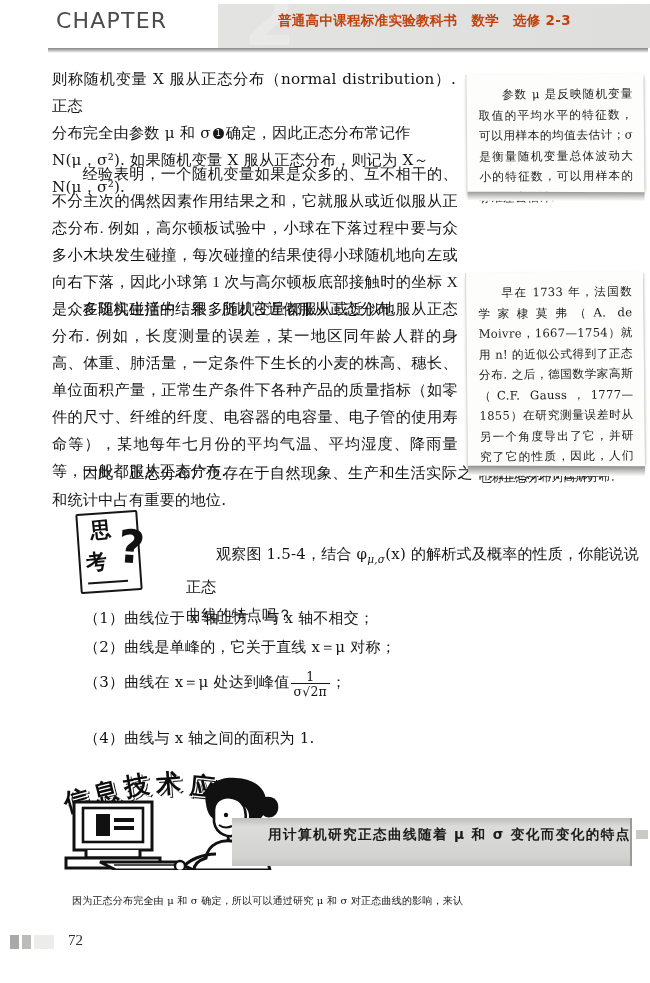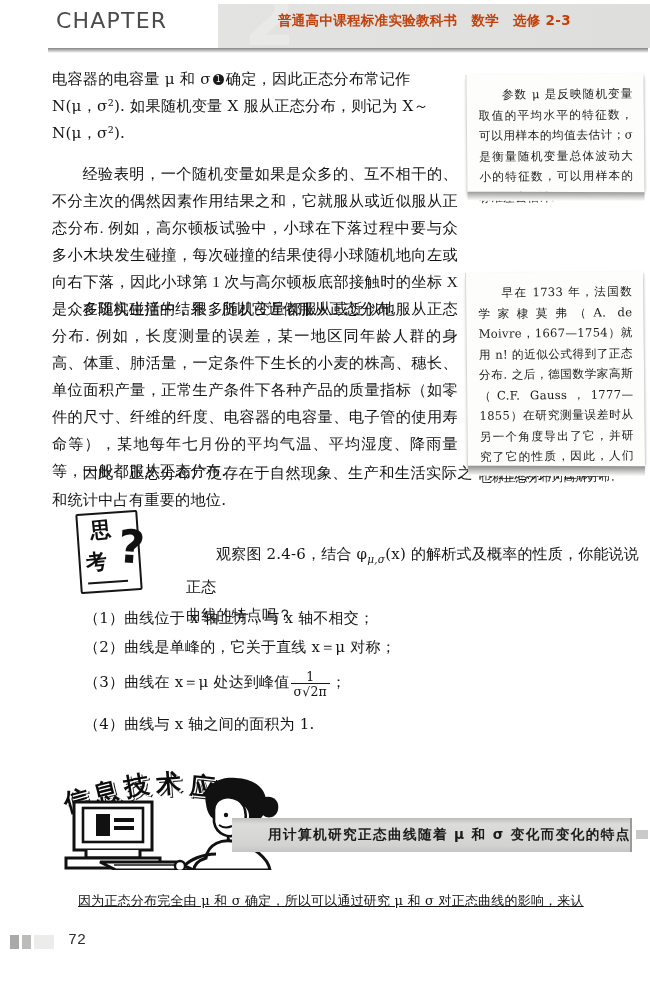--- a/index.html
+++ b/index.html
@@ -154,70 +154,70 @@
     text-shadow:1.5px 1.5px 0 #fff, 2.5px 2.5px 0 #111;
   }
   .itc0{left:0px;  top:26px; transform:rotate(-16deg);}
   .itc1{left:29px; top:18px; transform:rotate(-14deg);}
   .itc2{left:60px; top:11px; transform:rotate(-10deg);}
   .itc3{left:92px; top:9px;  transform:rotate(-4deg);}
   .itc4{left:126px;top:12px; transform:rotate(6deg);}
   .itc5{left:158px;top:22px; transform:rotate(14deg);}
 
   .it-banner{
-    position:absolute;left:232px;top:818px;width:398px;height:34px;
+    position:absolute;left:232px;top:818px;width:398px;height:48px;
     background:linear-gradient(180deg,#bdbdbb,#dcdcda 18%,#d2d2d0 82%,#c4c4c2);
     border-right:2px solid #9a9a98;
   }
   .it-banner .txt{
     position:absolute;left:36px;top:8px;
     font-family:"DejaVu Sans","Liberation Sans",sans-serif;
     font-size:13.6px;font-weight:700;color:#1a1a1a;letter-spacing:1.4px;
     white-space:nowrap;
   }
   .banner-tick{
     position:absolute;left:636px;top:830px;width:12px;height:9px;background:#c9c9c7;
   }
 
   
   .closing{
     position:absolute;left:52px;top:888px;width:596px;
-    font-size:13px;line-height:26px;letter-spacing:.2px;text-indent:2em;
+    font-size:10px;line-height:26px;letter-spacing:.2px;text-indent:2em;
     white-space:nowrap;
-    text-decoration:underline;
   }
 
   
   .foot-marks{position:absolute;left:10px;top:935px;width:46px;height:14px;}
   .foot-marks i{position:absolute;top:0;height:14px;display:block;}
   .fm1{left:0;width:9px;background:#a9a9a7;}
   .fm2{left:12px;width:9px;background:#bcbcba;}
   .fm3{left:24px;width:20px;background:#ececea;}
   .page-num{
     position:absolute;left:68px;top:932px;
-    font-family:Liberation Mono, monospace;
+    font-family:Liberation Serif, serif;
     font-size:15px;color:#2d2d2d;
   }
 </style>
 </head>
 <body>
 
 <div class="page">
 
   <div class="header">
     <div class="chapter-ghost">2</div>
   </div>
   <div class="header-shadow"></div>
   <div class="chapter-word">CHAPTER</div>
   <div class="header-title">
     <span>普通高中课程标准实验教科书</span><span class="gap"></span><span>数学</span><span class="gap"></span><span>选修 2-3</span>
   </div>
 
   <div class="body-col">
-    <p><span>电容器的电容量 μ 和 σ</span><span class="fnmark">1</span><span>确定，因此正态分布常记作</span></p>
+    <p>则称随机变量 X 服从正态分布（normal distribution）. 正态</p>
+    <p><span>分布完全由参数 μ 和 σ</span><span class="fnmark">1</span><span>确定，因此正态分布常记作</span></p>
     <p>N(μ，σ²). 如果随机变量 X 服从正态分布，则记为 X～</p>
     <p>N(μ，σ²).</p>
   </div>
 
   <div class="body-col para2">
     <p class="ind">经验表明，一个随机变量如果是众多的、互不相干的、不分主次的偶然因素作用结果之和，它就服从或近似服从正态分布. 例如，高尔顿板试验中，小球在下落过程中要与众多小木块发生碰撞，每次碰撞的结果使得小球随机地向左或向右下落，因此小球第 1 次与高尔顿板底部接触时的坐标 X 是众多随机碰撞的结果，所以它近似服从正态分布.</p>
   </div>
 
   <div class="body-col para3">
     <p class="ind">在现实生活中，很多随机变量都服从或近似地服从正态分布. 例如，长度测量的误差，某一地区同年龄人群的身高、体重、肺活量，一定条件下生长的小麦的株高、穗长、单位面积产量，正常生产条件下各种产品的质量指标（如零件的尺寸、纤维的纤度、电容器的电容量、电子管的使用寿命等），某地每年七月份的平均气温、平均湿度、降雨量等，一般都服从正态分布.</p>
@@ -238,31 +238,31 @@
   </div>
 
   <div class="think-icon">
     <div class="think-card"></div>
     <div class="think-ch think-ch1">思</div>
     <div class="think-ch think-ch2">考</div>
     <div class="think-q">?</div>
   </div>
 
   <div class="think-text">
-    <div class="l1"><span>观察图 2.4-6，结合 φ</span><sub style="font-style:italic;font-size:.7em;">μ,σ</sub><span>(x) 的解析式及概率的性质，你能说说正态</span></div>
+    <div class="l1"><span>观察图 1.5-4，结合 φ</span><sub style="font-style:italic;font-size:.7em;">μ,σ</sub><span>(x) 的解析式及概率的性质，你能说说正态</span></div>
     <div>曲线的特点吗？</div>
   </div>
 
   <div class="list">
     <div class="row">（1）曲线位于 x 轴上方，与 x 轴不相交；</div>
     <div class="row">（2）曲线是单峰的，它关于直线 x＝μ 对称；</div>
     <div class="row" style="line-height:40px;">
       <span>（3）曲线在 x＝μ 处达到峰值</span><span class="frac"><span class="n">1</span><span class="d">σ√2π</span></span><span>；</span>
     </div>
-    <div class="row" style="display:block;margin-top:8px;">（4）曲线与 x 轴之间的面积为 1.</div>
+    <div class="row" style="display:block;margin-top:22px;">（4）曲线与 x 轴之间的面积为 1.</div>
   </div>
 
   <div class="it-art">
     <div class="it-title">
       <span class="itc0">信</span>
       <span class="itc1">息</span>
       <span class="itc2">技</span>
       <span class="itc3">术</span>
       <span class="itc4">应</span>
       <span class="itc5">用</span>

